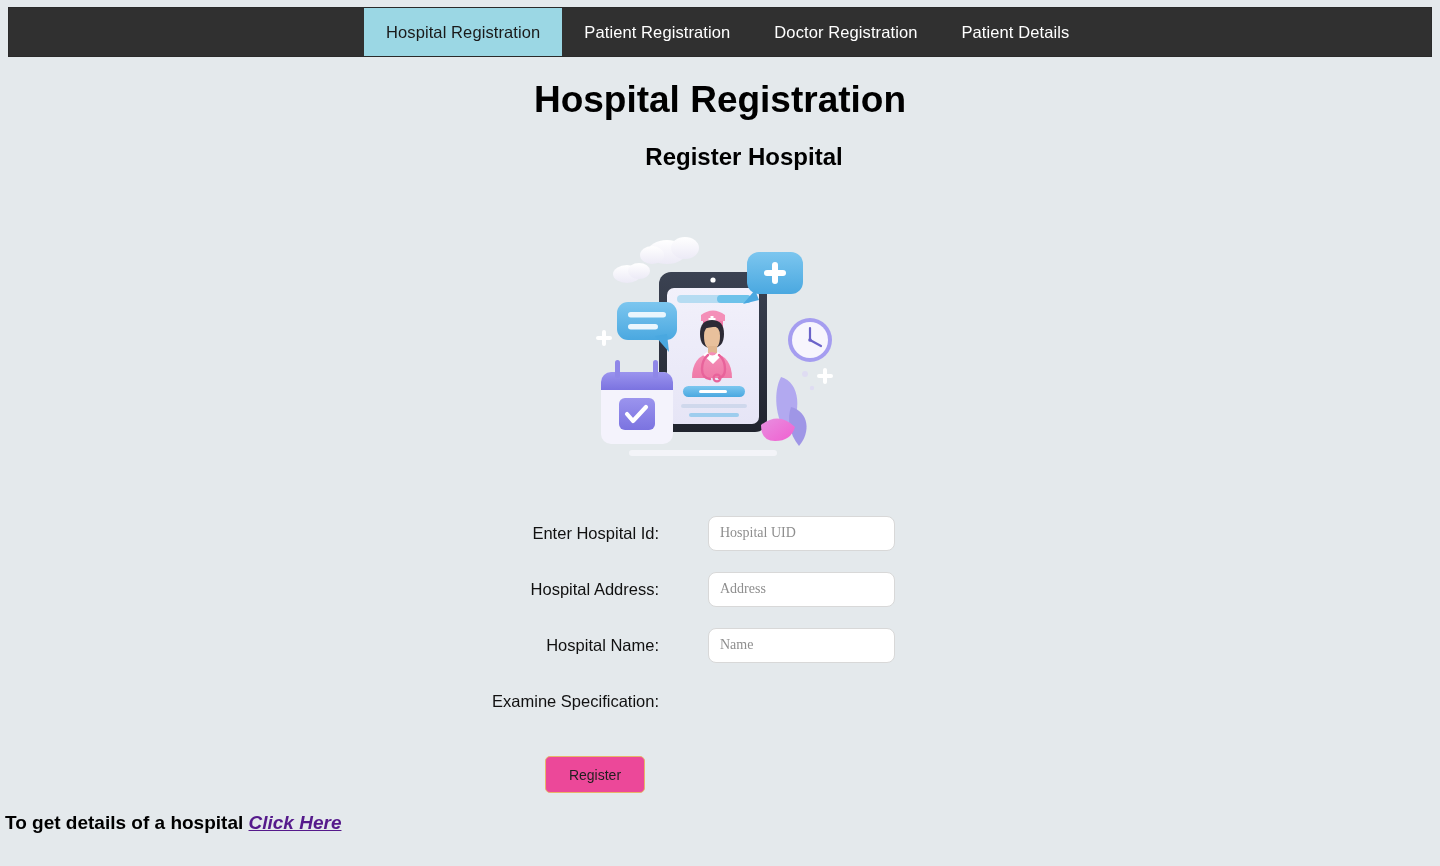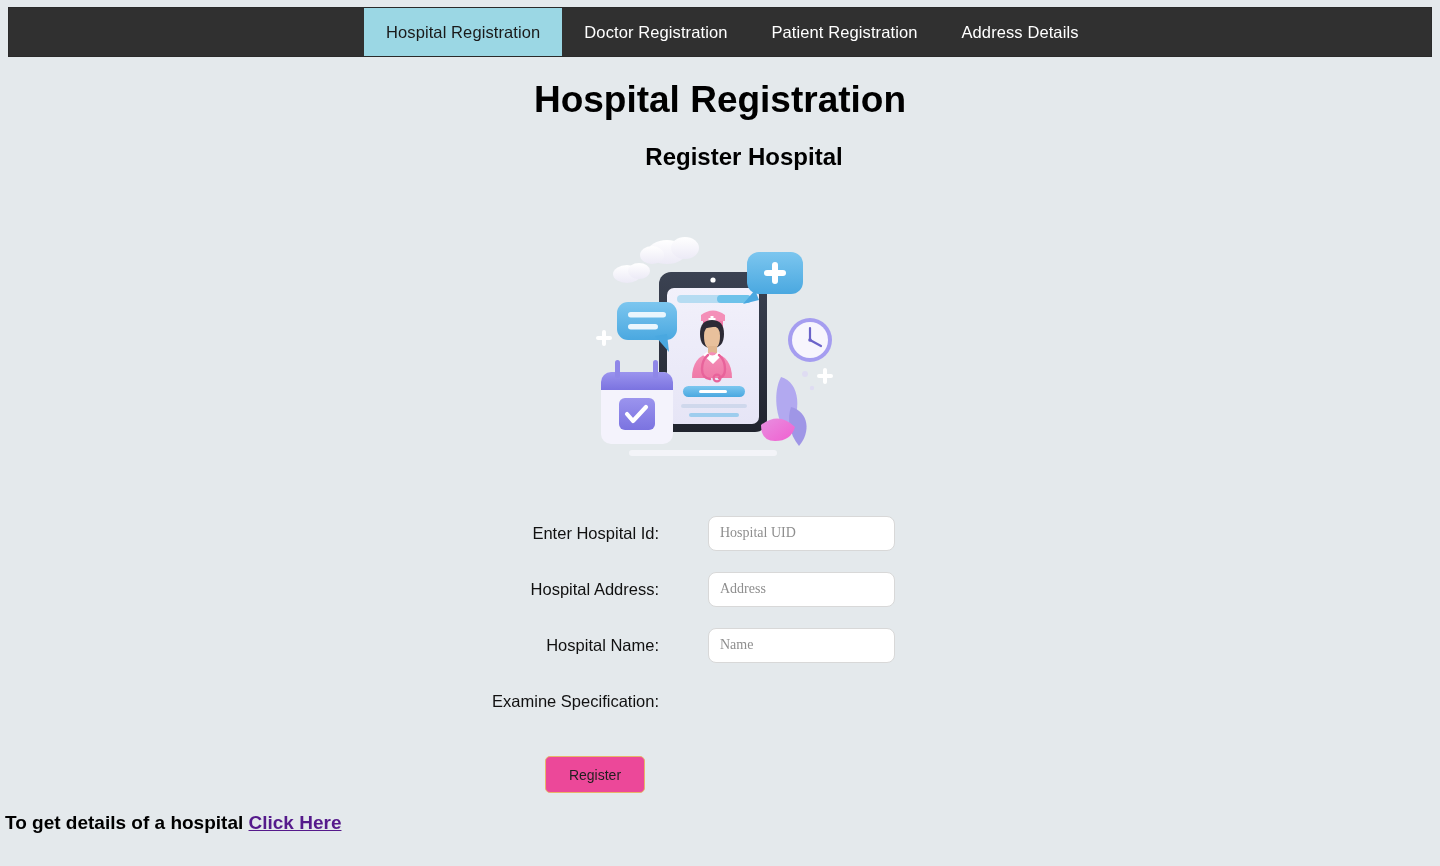--- a/index.html
+++ b/index.html
@@ -118,39 +118,40 @@
     left: 5px; top: 812px;
     font-size: 19px;
     font-weight: bold;
     color: #000000;
     white-space: nowrap;
   }
   #footer-link {
     color: #551a8b;
     text-decoration: underline;
     cursor: pointer;
+    font-style: italic;
   }
 </style>
 </head>
 <body>
 
 <div id="navbar">
   <div id="nav-spacer"></div>
 
   <div class="nav-tab active">
     <span>Hospital Registration</span>
   </div>
   <div class="nav-tab">
+    <span>Patient Registration</span>
+  </div>
+  <div class="nav-tab">
     <span>Doctor Registration</span>
   </div>
   <div class="nav-tab">
-    <span>Patient Registration</span>
-  </div>
-  <div class="nav-tab">
-    <span>Address Details</span>
+    <span>Patient Details</span>
   </div>
 </div>
 
 <div id="page-title">Hospital Registration</div>
 <div id="page-subtitle">Register Hospital</div>
 
 <div id="illustration-wrap">
 <svg width="250" height="248" viewBox="0 0 250 248" xmlns="http://www.w3.org/2000/svg">
   <defs>
     <linearGradient id="gTab" x1="0" y1="0" x2="0" y2="1">

